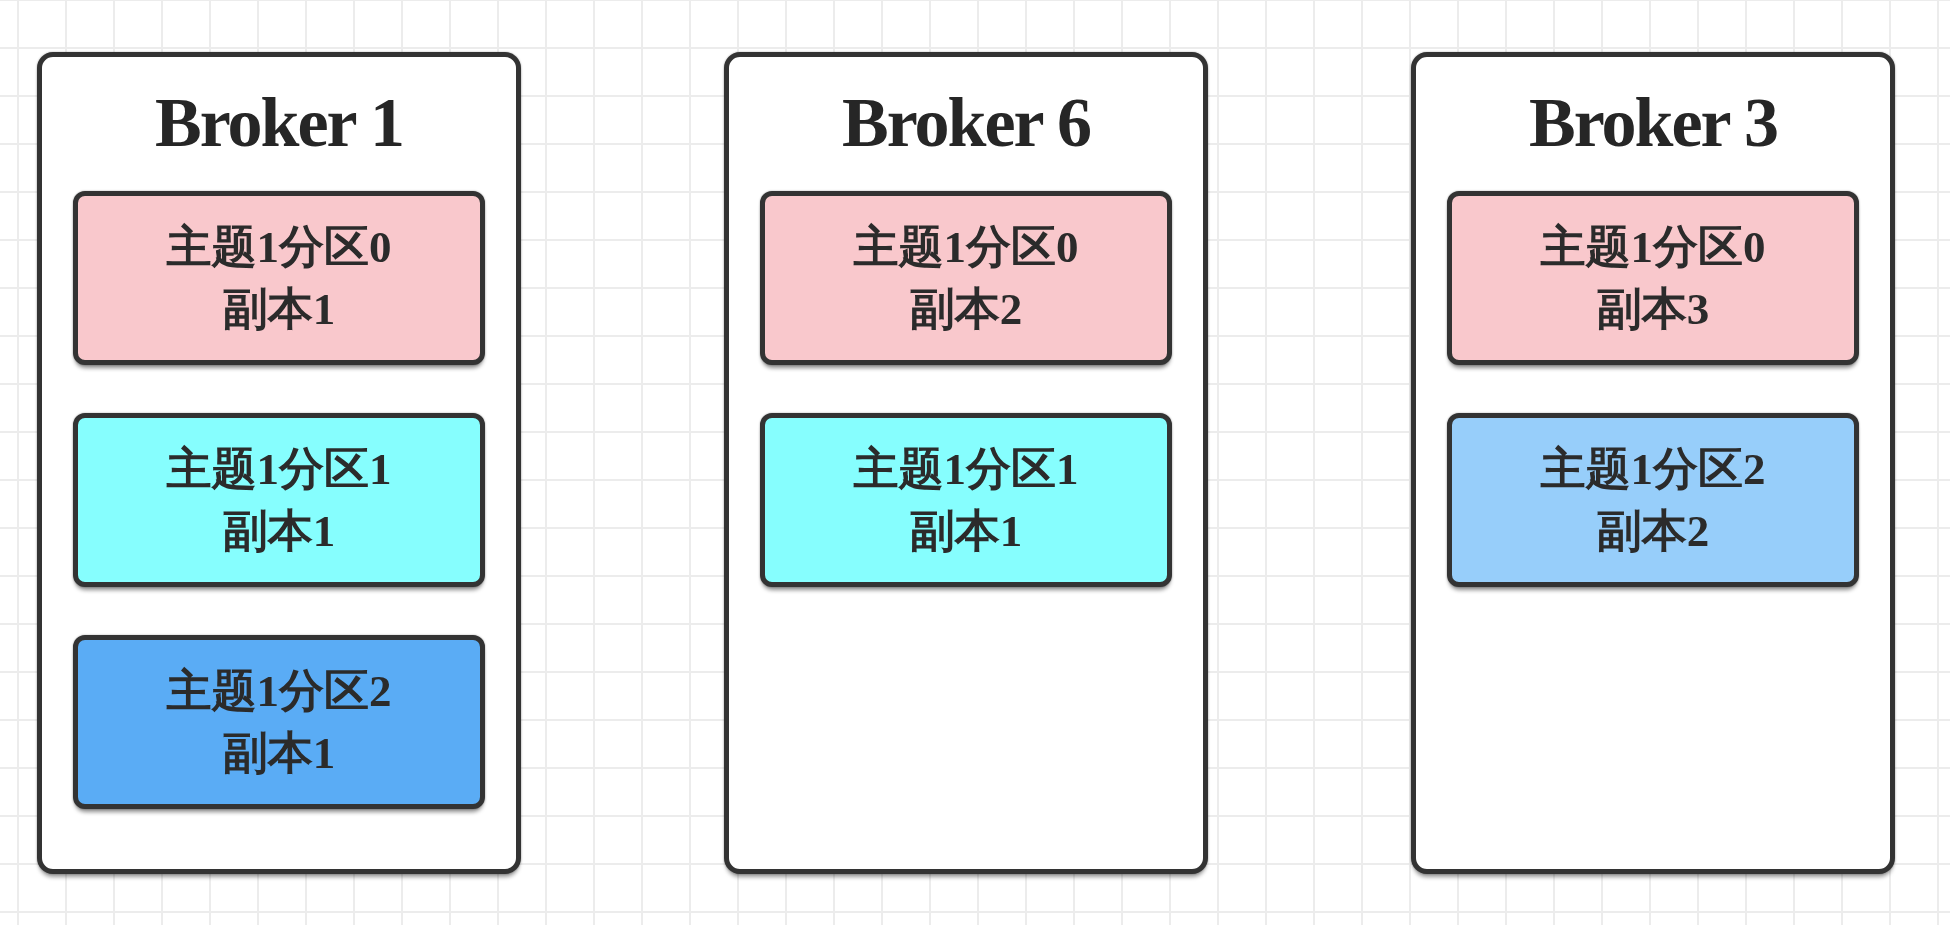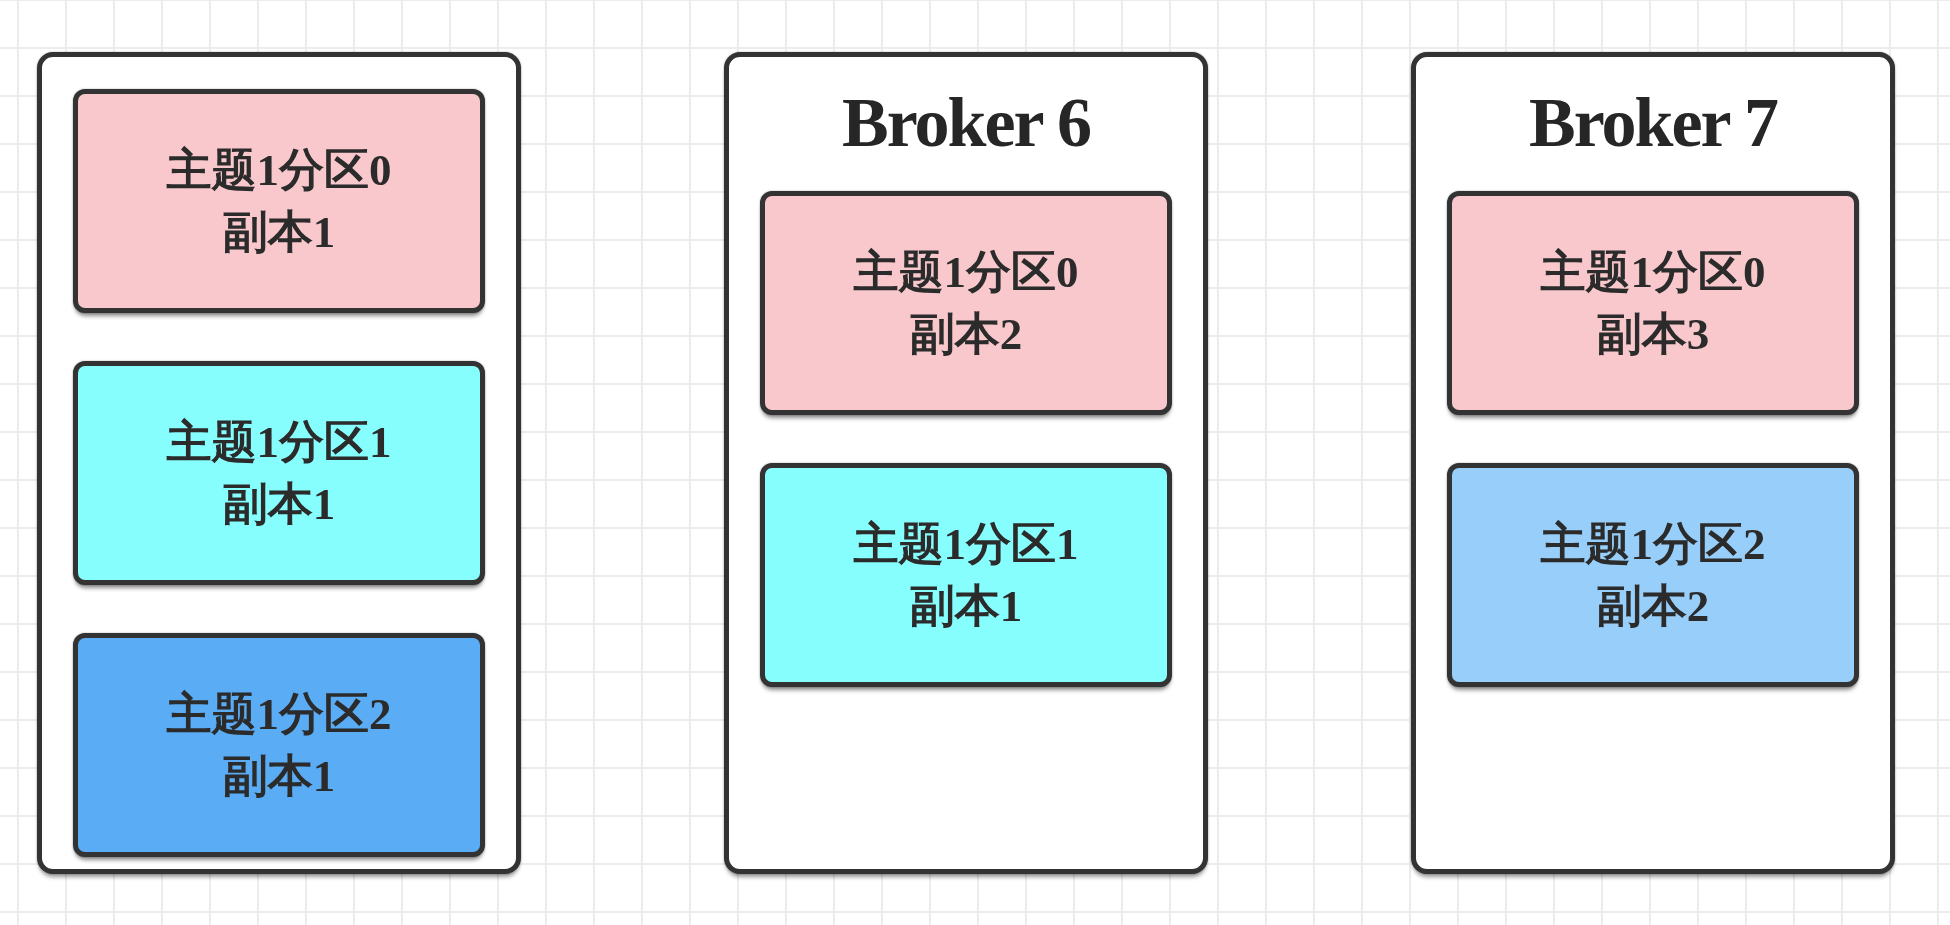--- a/index.html
+++ b/index.html
@@ -56,21 +56,21 @@
   .partitions {
     display: flex;
     flex-direction: column;
     gap: 48px;
     margin-top: 32px;
     align-items: center;
   }
 
   .partition {
     width: 412px;
-    height: 224px;
+    height: 174px;
     border: 5px solid #333333;
     border-radius: 12px;
     box-shadow: 0 0 2px rgba(0,0,0,0.35), 0 5px 4px -2px rgba(0,0,0,0.45);
     display: flex;
     flex-direction: column;
     align-items: center;
     justify-content: center;
     text-align: center;
   }
 
@@ -80,20 +80,21 @@
     line-height: 62px;
     font-weight: bold;
     color: #2b2b2b;
   }
 </style>
 </head>
 <body>
 
 <div id="canvas">
   <section class="broker">
+    <h2 class="broker-title">Broker 1</h2>
     <div class="partitions">
   <div class="partition" style="background-color: rgb(249, 200, 204); border-color: rgb(51, 51, 51);">
     <span class="line">主题1分区0</span>
     <span class="line">副本1</span>
   </div>
 
   <div class="partition" style="background-color: rgb(134, 254, 254); border-color: rgb(51, 51, 51);">
     <span class="line">主题1分区1</span>
     <span class="line">副本1</span>
   </div>
@@ -114,21 +115,21 @@
   </div>
 
   <div class="partition" style="background-color: rgb(134, 254, 254); border-color: rgb(51, 51, 51);">
     <span class="line">主题1分区1</span>
     <span class="line">副本1</span>
   </div>
 </div>
   </section>
 
   <section class="broker">
-    <h2 class="broker-title">Broker 7</h2>
+    <h2 class="broker-title">Broker 3</h2>
     <div class="partitions">
   <div class="partition" style="background-color: rgb(249, 200, 204); border-color: rgb(51, 51, 51);">
     <span class="line">主题1分区0</span>
     <span class="line">副本3</span>
   </div>
 
   <div class="partition" style="background-color: rgb(151, 206, 250); border-color: rgb(51, 51, 51);">
     <span class="line">主题1分区2</span>
     <span class="line">副本2</span>
   </div>

